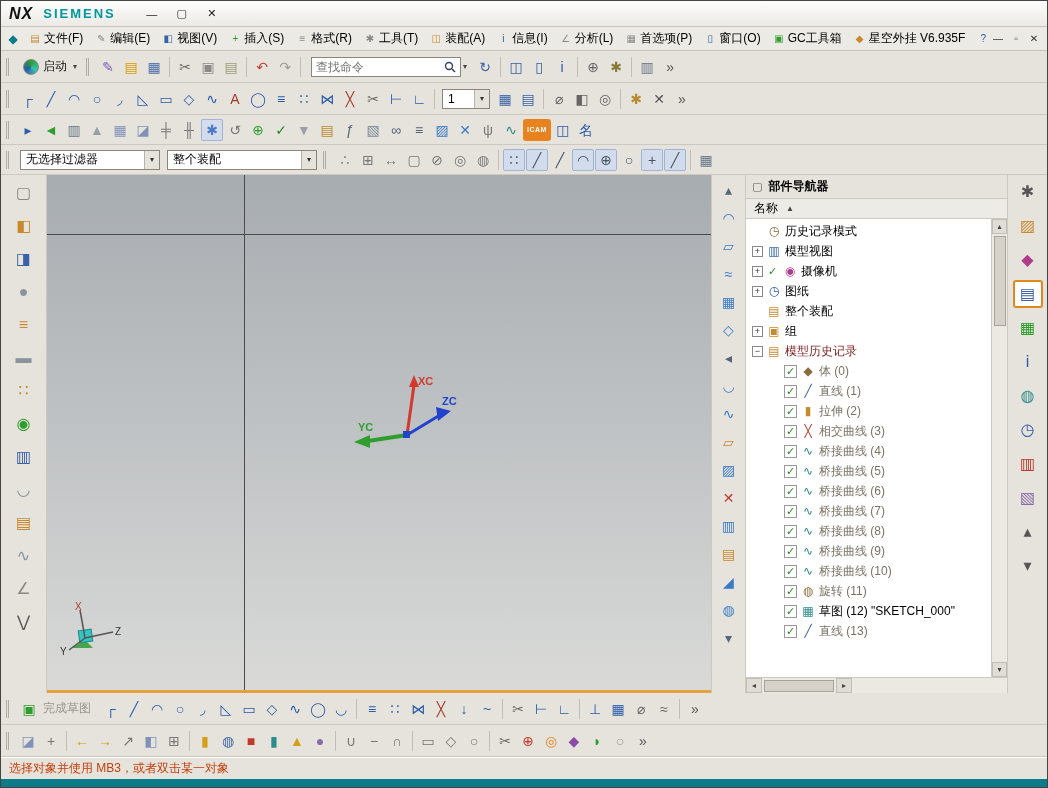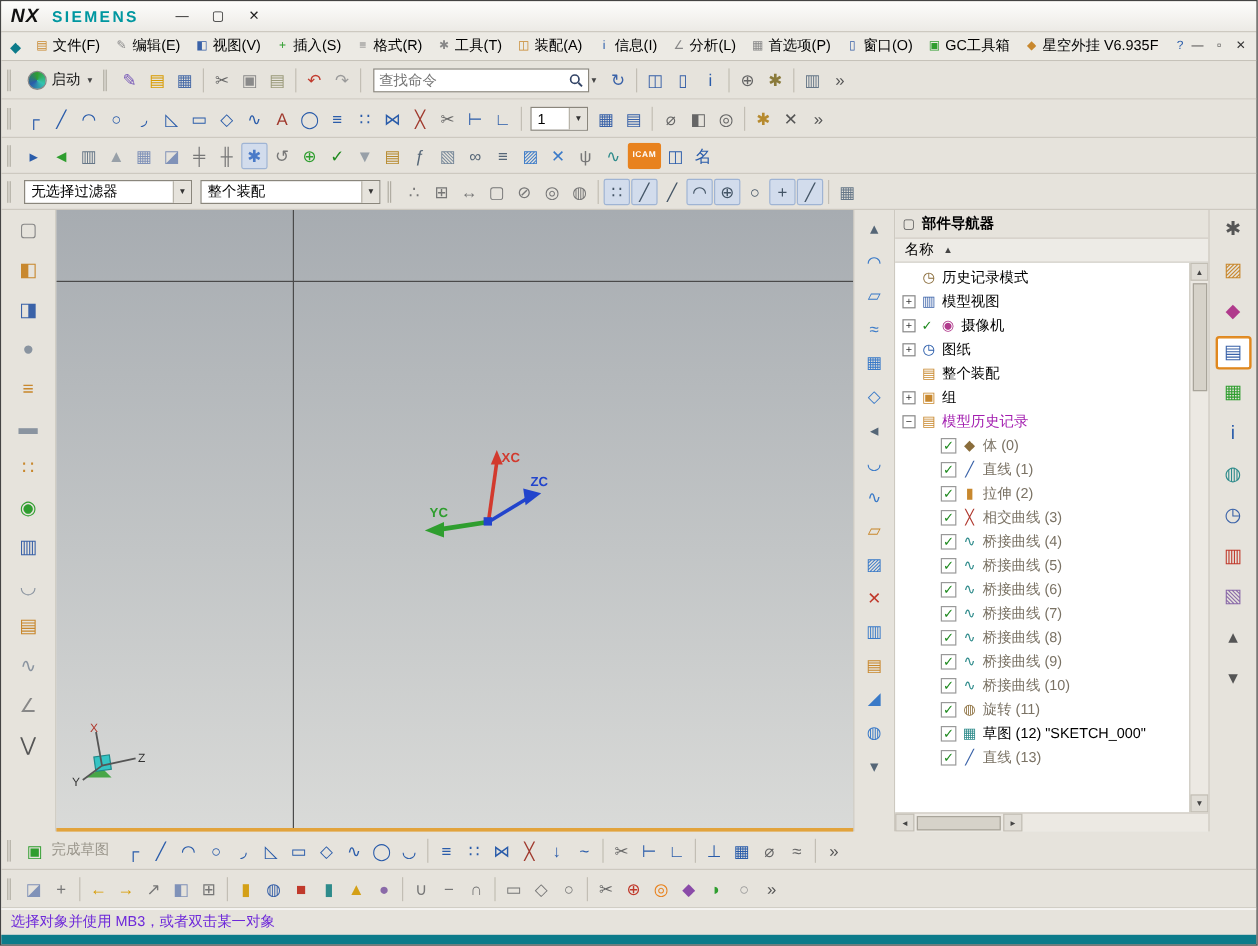--- a/index.html
+++ b/index.html
@@ -40,21 +40,21 @@
   .icon.active { background:#fff; border-color:#e0881e; box-shadow:0 0 0 1px #e0881e; }
   .icon.wide { font-size:7px; font-weight:bold; padding:0 3px; border-radius:3px; letter-spacing:0.5px; }
   .sep { width:1px; height:20px; background:#c2beb4; margin:0 3px; flex:none; }
   .dda { font-size:8px; color:#444; margin-left:2px; }
 
   .start-btn { display:flex; align-items:center; gap:4px; padding:2px 6px; font-size:12px; color:#111; }
   .start-ico { width:16px; height:16px; border-radius:50%;
                background:conic-gradient(#2f9e2f,#35c4b0,#2a5caa,#2f9e2f); border:1px solid #888; }
 
   .search-wrap { display:flex; align-items:center; margin:0 6px; }
-  .search-box { display:flex; align-items:center; width:180px; height:20px; background:#fff;
+  .search-box { display:flex; align-items:center; width:150px; height:20px; background:#fff;
                 border:1px solid #8a867c; padding:0 4px; gap:4px; }
   .search-box input { border:none; outline:none; flex:1; font-size:12px; min-width:0; background:transparent; }
 
   .dd { display:flex; align-items:center; height:20px; background:#fff; border:1px solid #8a867c;
         font-size:12px; margin:0 3px; flex:none; }
   .dd-val { flex:1; padding:0 5px; white-space:nowrap; overflow:hidden; }
   .dd-arrow { width:15px; height:100%; background:#e6e3dc; border-left:1px solid #b8b4aa;
               display:flex; align-items:center; justify-content:center; font-size:8px; color:#333; }
 
   
@@ -105,21 +105,21 @@
   .hscroll .sb-btn { width:16px; height:100%; }
   .hthumb { width:70px; height:12px; background:#d6d2c9; border:1px solid #a8a49a; margin:0 2px; }
 
   .resource-bar { width:40px; background:#e6e3dc; border-left:1px solid #cdc9c0; display:flex;
                   flex-direction:column; align-items:center; padding:4px 0; gap:8px; flex:none; }
   .resource-bar .icon { min-width:28px; height:26px; font-size:16px; }
 
   .disabled-label { color:#9a968c; font-size:12px; margin:0 8px 0 2px; white-space:nowrap; }
 
   .statusbar { height:22px; background:#e6e3dc; border-top:1px solid #fff; display:flex;
-               align-items:center; padding:0 8px; font-size:12px; color:#6d28d9; flex:none; }
+               align-items:center; padding:0 8px; font-size:12px; color:#c2410c; flex:none; }
   .teal-strip { height:8px; background:#0c7b8a; flex:none; }
 
   
   .watermark { position:absolute; right:4px; bottom:14px; background:#fff; display:flex;
                align-items:center; gap:6px; padding:3px 8px; z-index:50; }
   .wm-mark { position:relative; width:34px; height:34px; flex:none; }
   .wm-ring { position:absolute; inset:2px; border:3px solid #d42a2a; border-left-color:transparent;
              border-radius:50%; transform:rotate(-35deg); }
   .wm-xs { position:absolute; inset:0; display:flex; align-items:center; justify-content:center;
            font-style:italic; font-weight:bold; color:#8a8a8a; font-size:13px; }
@@ -462,21 +462,21 @@
               <span class="tlabel" style="color: rgb(0, 0, 0);">整个装配</span>
             </div>
             <div class="trow" style="padding-left: 6px;">
               <span class="exp">+</span>
               <span class="ticon" style="color: rgb(200, 136, 46);">▣</span>
               <span class="tlabel" style="color: rgb(0, 0, 0);">组</span>
             </div>
             <div class="trow" style="padding-left: 6px;">
               <span class="exp">−</span>
               <span class="ticon" style="color: rgb(200, 136, 46);">▤</span>
-              <span class="tlabel" style="color: #a21caf;">模型历史记录</span>
+              <span class="tlabel" style="color: #7f1d1d;">模型历史记录</span>
             </div>
             <div class="trow" style="padding-left: 24px;">
               <span class="exp none"></span>
               <span class="chk box">✓</span>
               <span class="ticon" style="color: rgb(138, 109, 59);">◆</span>
               <span class="tlabel" style="color: rgb(122, 114, 100);">体 (0)</span>
             </div>
             <div class="trow" style="padding-left: 24px;">
               <span class="exp none"></span>
               <span class="chk box">✓</span>

